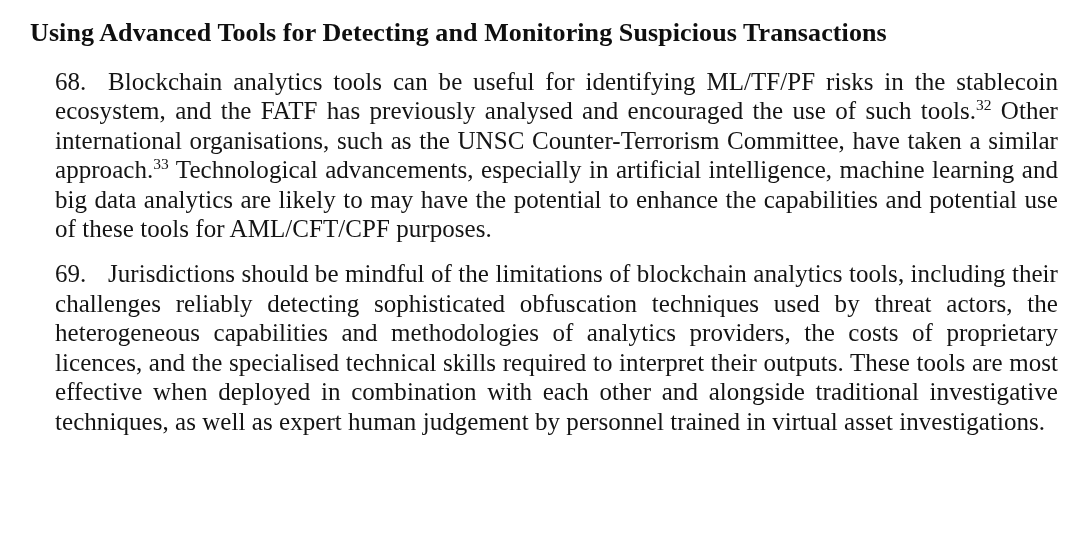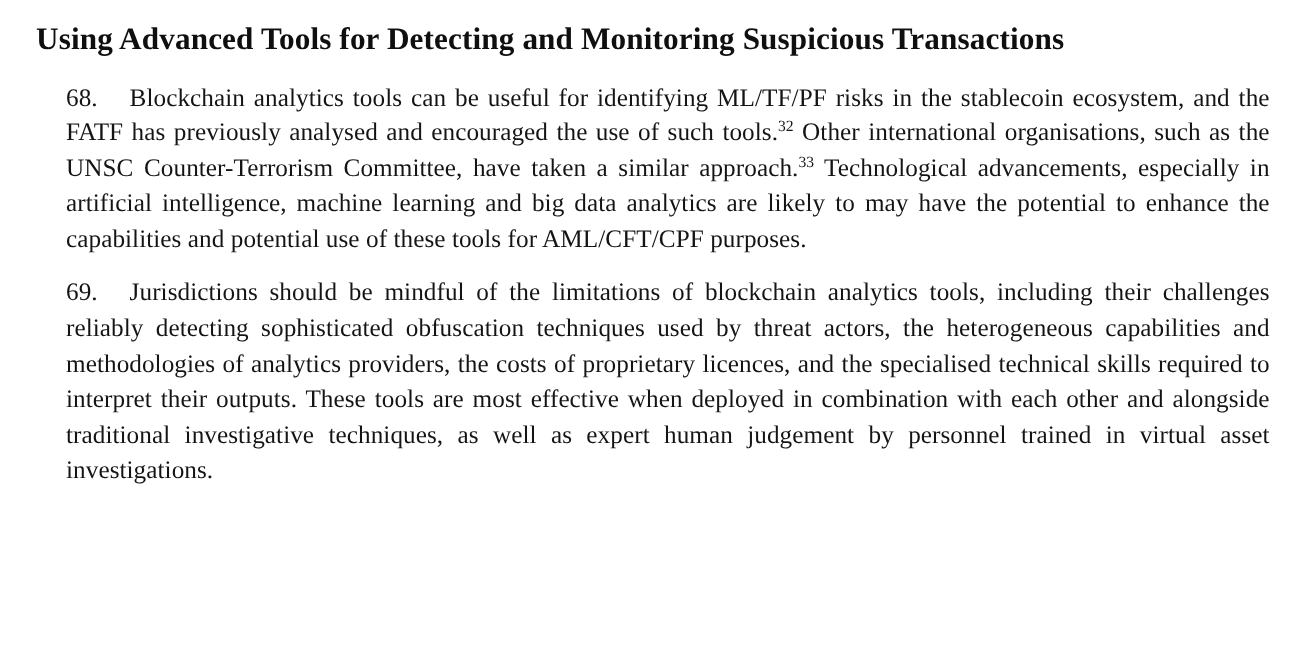--- a/index.html
+++ b/index.html
@@ -30,21 +30,21 @@
   }
   .doc-subtitle {
     font-size: 24px;
     line-height: 1.2;
     font-weight: bold;
     font-style: italic;
     margin: 25px 0 0 0;
     color: #121212;
   }
   .para {
-    font-size: 21px;
+    font-size: 25px;
     line-height: 29.6px;
     text-align: justify;
     margin: 17px 0 0 25px;
     color: #141414;
     letter-spacing: 0.05px;
   }
   .para + .para {
     margin-top: 15px;
   }
   .pnum {

